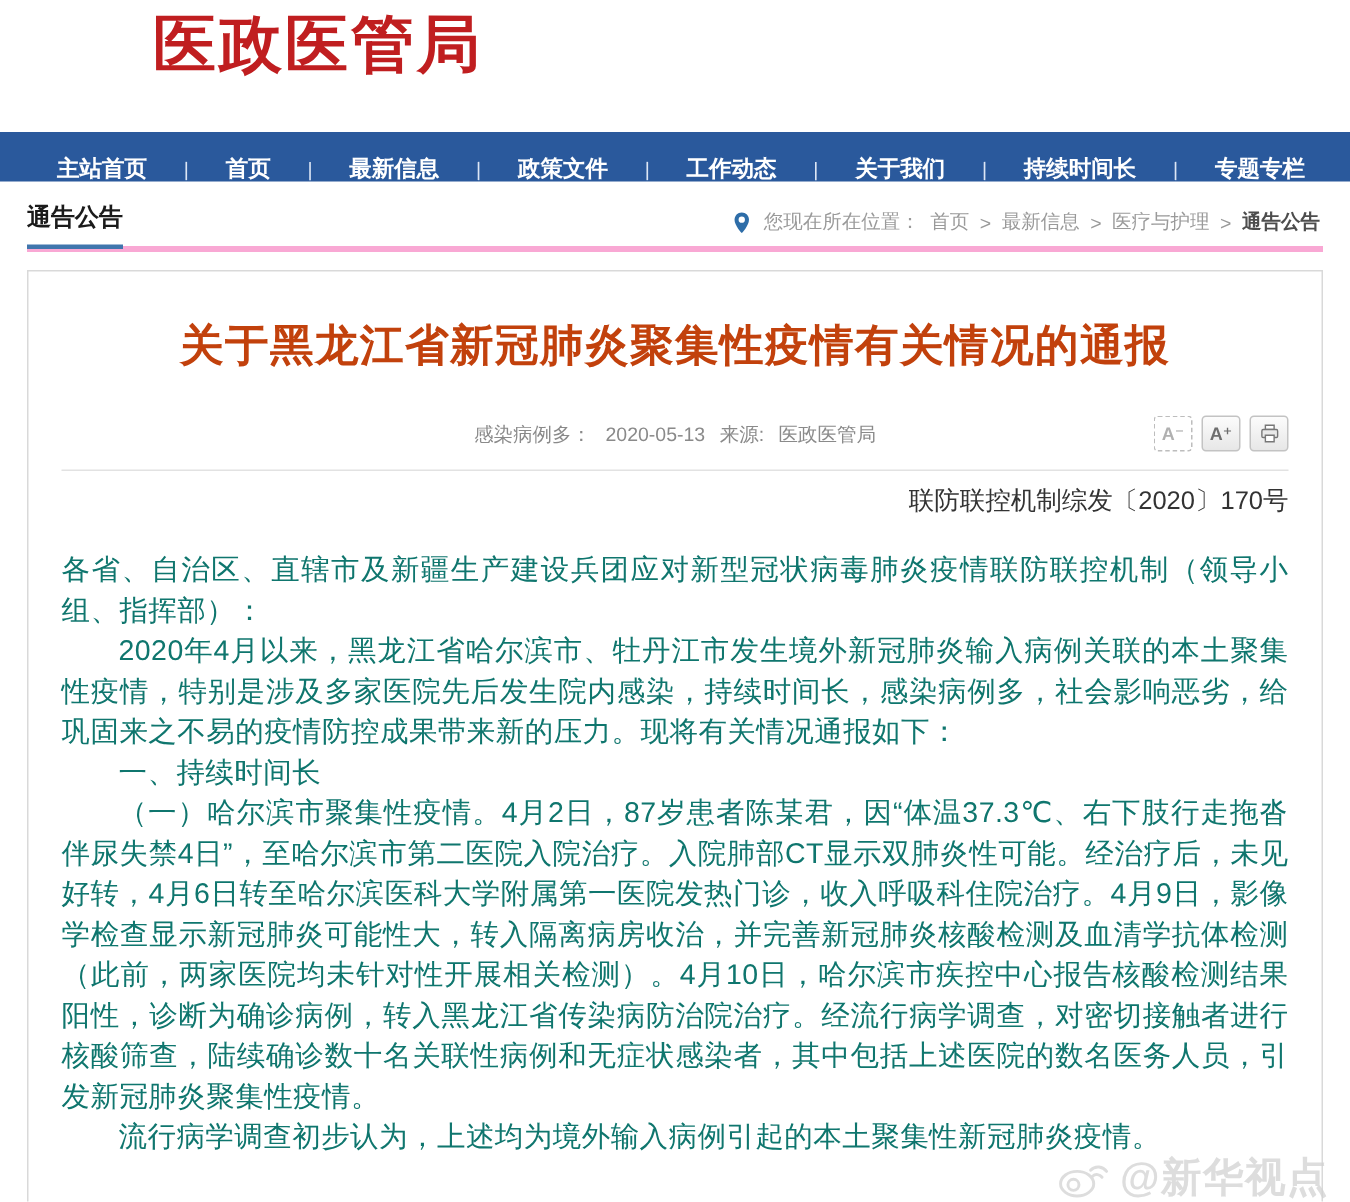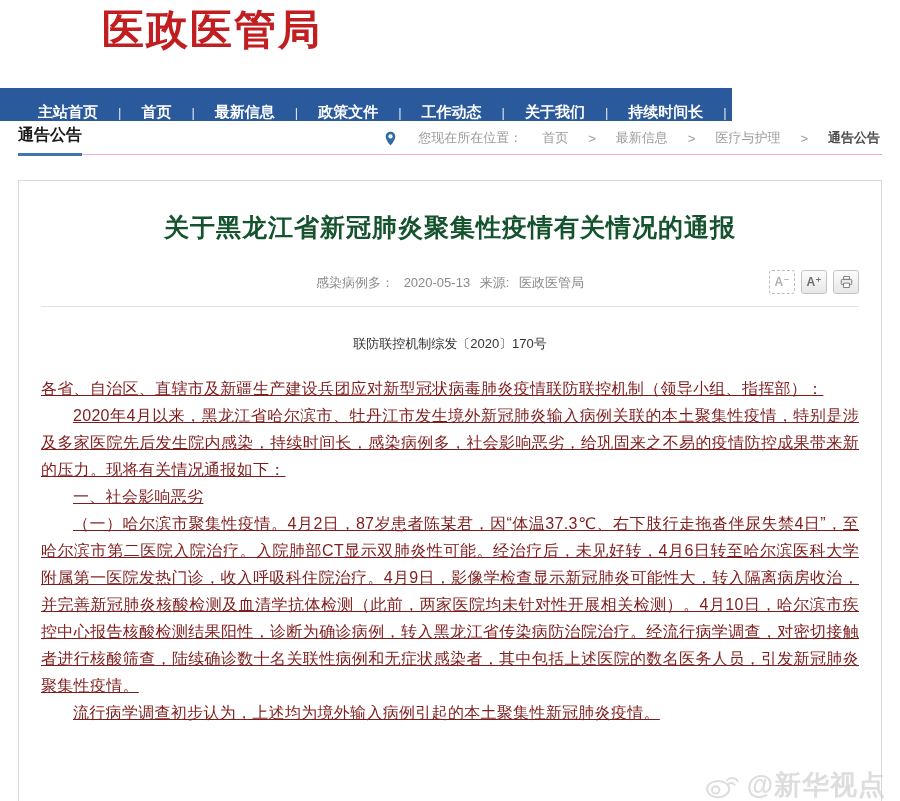--- a/index.html
+++ b/index.html
@@ -5,56 +5,56 @@
   * { margin:0; padding:0; box-sizing:border-box; }
   html,body { width:900px; height:801px; overflow:hidden; background:#fff;
     font-family:"Liberation Sans","DejaVu Sans",sans-serif; }
   .page { position:relative; width:900px; height:801px; background:#fff;border-radius:21px; }
 
   
   .logo { position:absolute; left:102px; top:2px; font-size:42px; font-weight:bold;
     color:#c01e20; letter-spacing:2px; line-height:56px; }
 
   
-  .nav { position:absolute; left:0; top:88px; width:732px; height:33px; background:#2a599c;
+  .nav { position:absolute; left:0; top:88px; width:900px; height:33px; background:#2a599c;
     display:flex; align-items:center; justify-content:space-between; padding:16px 30px 0 38px;gap:20px; }
   .nav a { color:#ffffff; font-size:15px; font-weight:bold; text-decoration:none; white-space:nowrap; cursor:pointer; }
   .nav .sep { color:#dce6f5; font-size:13px; font-weight:normal; }
 
   
-  .section-row { position:absolute; left:18px; top:124px; width:864px; height:31px;
-    border-bottom:1px solid #f9a8d4;text-decoration:underline; }
+  .section-row { position:absolute; left:18px; top:137px; width:864px; height:31px;
+    border-bottom:4px solid #f9a8d4;text-decoration:underline; }
   .section-title { position:absolute; left:0; bottom:-2px; display:inline-block;
     font-size:16px; font-weight:bold; color:#1a1a1a; padding-bottom:7px;
     border-bottom:3px solid #4076ad; }
   .breadcrumb { position:absolute; right:2px; bottom:7px; display:flex; align-items:center;
-    gap:20px; font-size:13px; color:#9a9a9a; white-space:nowrap; }
+    gap:7px; font-size:13px; color:#9a9a9a; white-space:nowrap; }
   .breadcrumb a { color:#9a9a9a; text-decoration:none; cursor:pointer; }
   .breadcrumb .cur { color:#4d4d4d; font-weight:bold; }
   .pin { display:inline-block; width:11px; height:15px; margin-right:2px; }
 
   
   .content-box { position:absolute; left:18px; top:180px; width:864px; height:700px;
     border:1px solid #d9d9d9; background:#fff; padding:22px 22px 0 22px; }
-  .article-title { text-align:center; color:#14532d; font-size:25px; font-weight:bold;
+  .article-title { text-align:center; color:#c2410c; font-size:29px; font-weight:bold;
     margin-top:8px; letter-spacing:1px; }
   .meta-row { position:relative; margin-top:26px; height:26px; text-align:center;
     font-size:13px; color:#8a8a8a; line-height:26px; }
   .meta-row span { margin:0 3px; }
   .tools { position:absolute; right:0; top:0; display:flex; gap:6px; }
   .tool-btn { min-width:26px; height:24px; padding:0 4px; border:1px solid #c3c3c3; border-radius:3px;
     background:linear-gradient(#fcfcfc,#e7e7e7); color:#6e6e6e; font-size:12px; font-weight:bold;
     display:flex; align-items:center; justify-content:center; cursor:pointer; }
   .tool-btn.disabled { border:1px dashed #bdbdbd; background:#fff; color:#b0b0b0; cursor:default; }
   .divider { border-top:1px solid #e2e2e2; margin-top:10px; }
 
-  .doc-number { text-align:center; font-size:13px; color:#333; margin:28px 0 22px; }
+  .doc-number { text-align:right; font-size:17px; color:#333; margin:8px 0 22px; }
 
-  .body-text p { font-size:16px; line-height:27px; color:#7f1d1d; text-align:justify;
-    letter-spacing:0.3px;text-decoration:underline; }
+  .body-text p { font-size:19px; line-height:27px; color:#0f766e; text-align:justify;
+    letter-spacing:0.3px; }
   .body-text p.indent { text-indent:2em; }
 
   
   .watermark { position:absolute; right:14px; bottom:-2px; display:flex; align-items:center;
     gap:6px; color:#d2d2d2; opacity:.75; font-size:27px; font-weight:bold; letter-spacing:1px;
     pointer-events:none; }
   .wm-icon { width:36px; height:30px; }
 </style>
 </head>
 <body>
@@ -120,21 +120,21 @@
       </div>
     </div>
 
     <div class="divider"></div>
 
     <div class="doc-number">联防联控机制综发〔2020〕170号</div>
 
     <div class="body-text">
       <p>各省、自治区、直辖市及新疆生产建设兵团应对新型冠状病毒肺炎疫情联防联控机制（领导小组、指挥部）：</p>
       <p class="indent">2020年4月以来，黑龙江省哈尔滨市、牡丹江市发生境外新冠肺炎输入病例关联的本土聚集性疫情，特别是涉及多家医院先后发生院内感染，持续时间长，感染病例多，社会影响恶劣，给巩固来之不易的疫情防控成果带来新的压力。现将有关情况通报如下：</p>
-      <p class="indent">一、社会影响恶劣</p>
+      <p class="indent">一、持续时间长</p>
       <p class="indent">（一）哈尔滨市聚集性疫情。4月2日，87岁患者陈某君，因“体温37.3℃、右下肢行走拖沓伴尿失禁4日”，至哈尔滨市第二医院入院治疗。入院肺部CT显示双肺炎性可能。经治疗后，未见好转，4月6日转至哈尔滨医科大学附属第一医院发热门诊，收入呼吸科住院治疗。4月9日，影像学检查显示新冠肺炎可能性大，转入隔离病房收治，并完善新冠肺炎核酸检测及血清学抗体检测（此前，两家医院均未针对性开展相关检测）。4月10日，哈尔滨市疾控中心报告核酸检测结果阳性，诊断为确诊病例，转入黑龙江省传染病防治院治疗。经流行病学调查，对密切接触者进行核酸筛查，陆续确诊数十名关联性病例和无症状感染者，其中包括上述医院的数名医务人员，引发新冠肺炎聚集性疫情。</p>
       <p class="indent">流行病学调查初步认为，上述均为境外输入病例引起的本土聚集性新冠肺炎疫情。</p>
     </div>
   </div>
 
   <div class="watermark">
     <svg class="wm-icon" viewBox="0 0 44 36" fill="none" stroke="#d2d2d2" stroke-width="2.4">
       <ellipse cx="16" cy="23" rx="13.5" ry="10"></ellipse>
       <circle cx="13" cy="24" r="4.5"></circle>
       <path d="M27 12c4-4 10-3 13 1" stroke-linecap="round"></path>

